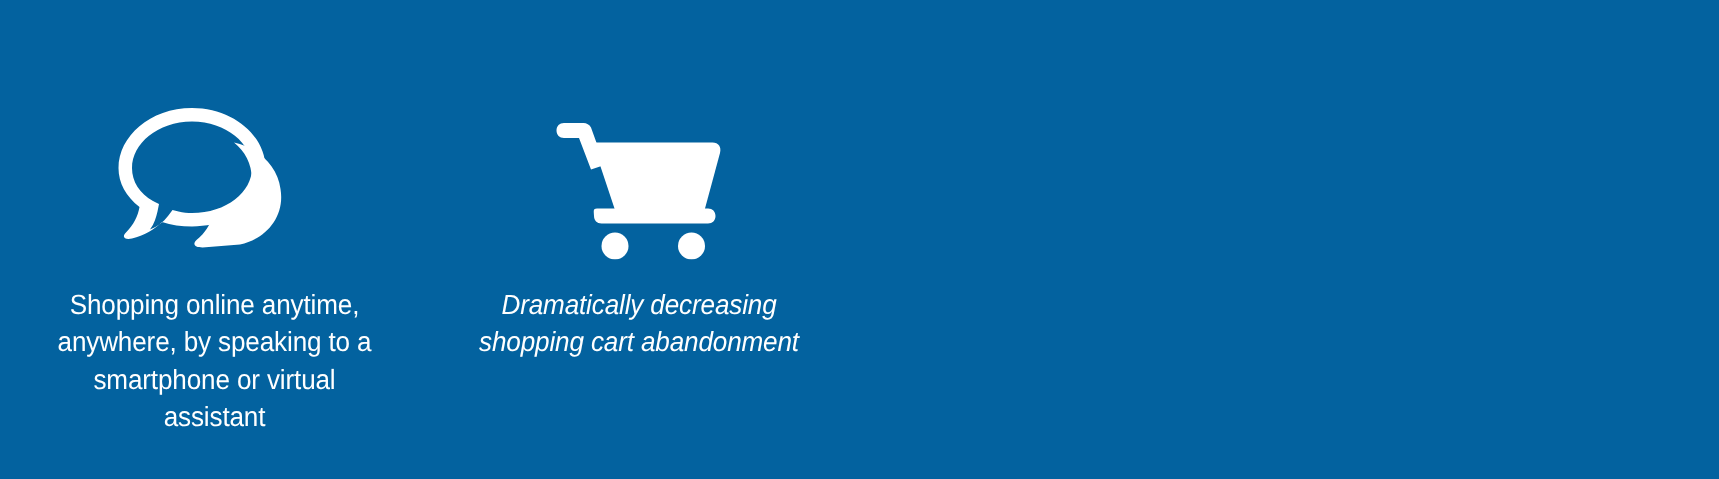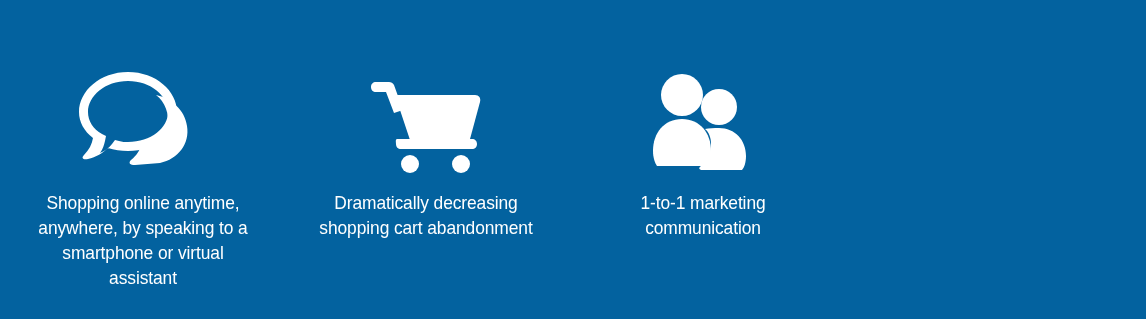--- a/index.html
+++ b/index.html
@@ -31,21 +31,21 @@
     align-items: flex-start;
   }
   .col {
     position: relative;
     height: 319px;
     display: flex;
     flex-direction: column;
     align-items: center;
   }
   .col-1 { width: 285px; }
-  .col-2 { width: 282px; }
+  .col-2 { width: 282px; font-style: italic; }
   .col-3 { width: 272px; }
   .col-4 { width: 307px; }
 
   .icon-wrap {
     height: 130px;
     margin-top: 58px;
     display: flex;
     align-items: center;
     justify-content: center;
   }
@@ -100,30 +100,16 @@
           <path d="M28 66 L102 66 C105 66 107 68 107 71 C107 74 105 76 102 76 L31 76 C28 76 26 74 26 71 C26 68 25 66 28 66 Z" fill="#ffffff"></path>
 
           <circle cx="40" cy="91" r="9" fill="#ffffff"></circle>
           <circle cx="91" cy="91" r="9" fill="#ffffff"></circle>
         </svg>
       </div>
       <div class="caption cap-2">Dramatically decreasing
 shopping cart abandonment</div>
     </div>
 
-    <div class="col col-3">
-      <div class="icon-wrap">
-        <svg width="100" height="100" viewBox="0 0 100 100" fill="none" aria-hidden="true">
-
-          <circle cx="66" cy="34" r="18" fill="#ffffff"></circle>
-          <path d="M66 55 C82 55 93 67 93 83 C93 90 91 95 89 97 L50 97 C46 97 45 95 48 93 C55 88 58 80 58 71 C58 65 56 59 52 56 C56 55 61 55 66 55 Z" fill="#ffffff"></path>
-
-          <circle cx="29" cy="22" r="21" fill="#ffffff"></circle>
-          <path d="M29 46 C47 46 58 60 58 78 C58 85 56 90 54 93 L4 93 C2 90 0 85 0 78 C0 60 11 46 29 46 Z" fill="#ffffff"></path>
-        </svg>
-      </div>
-      <div class="caption cap-3">1-to-1 marketing
-communication</div>
-    </div>
 
 
   </div>
 </div>
 
 </body></html>

